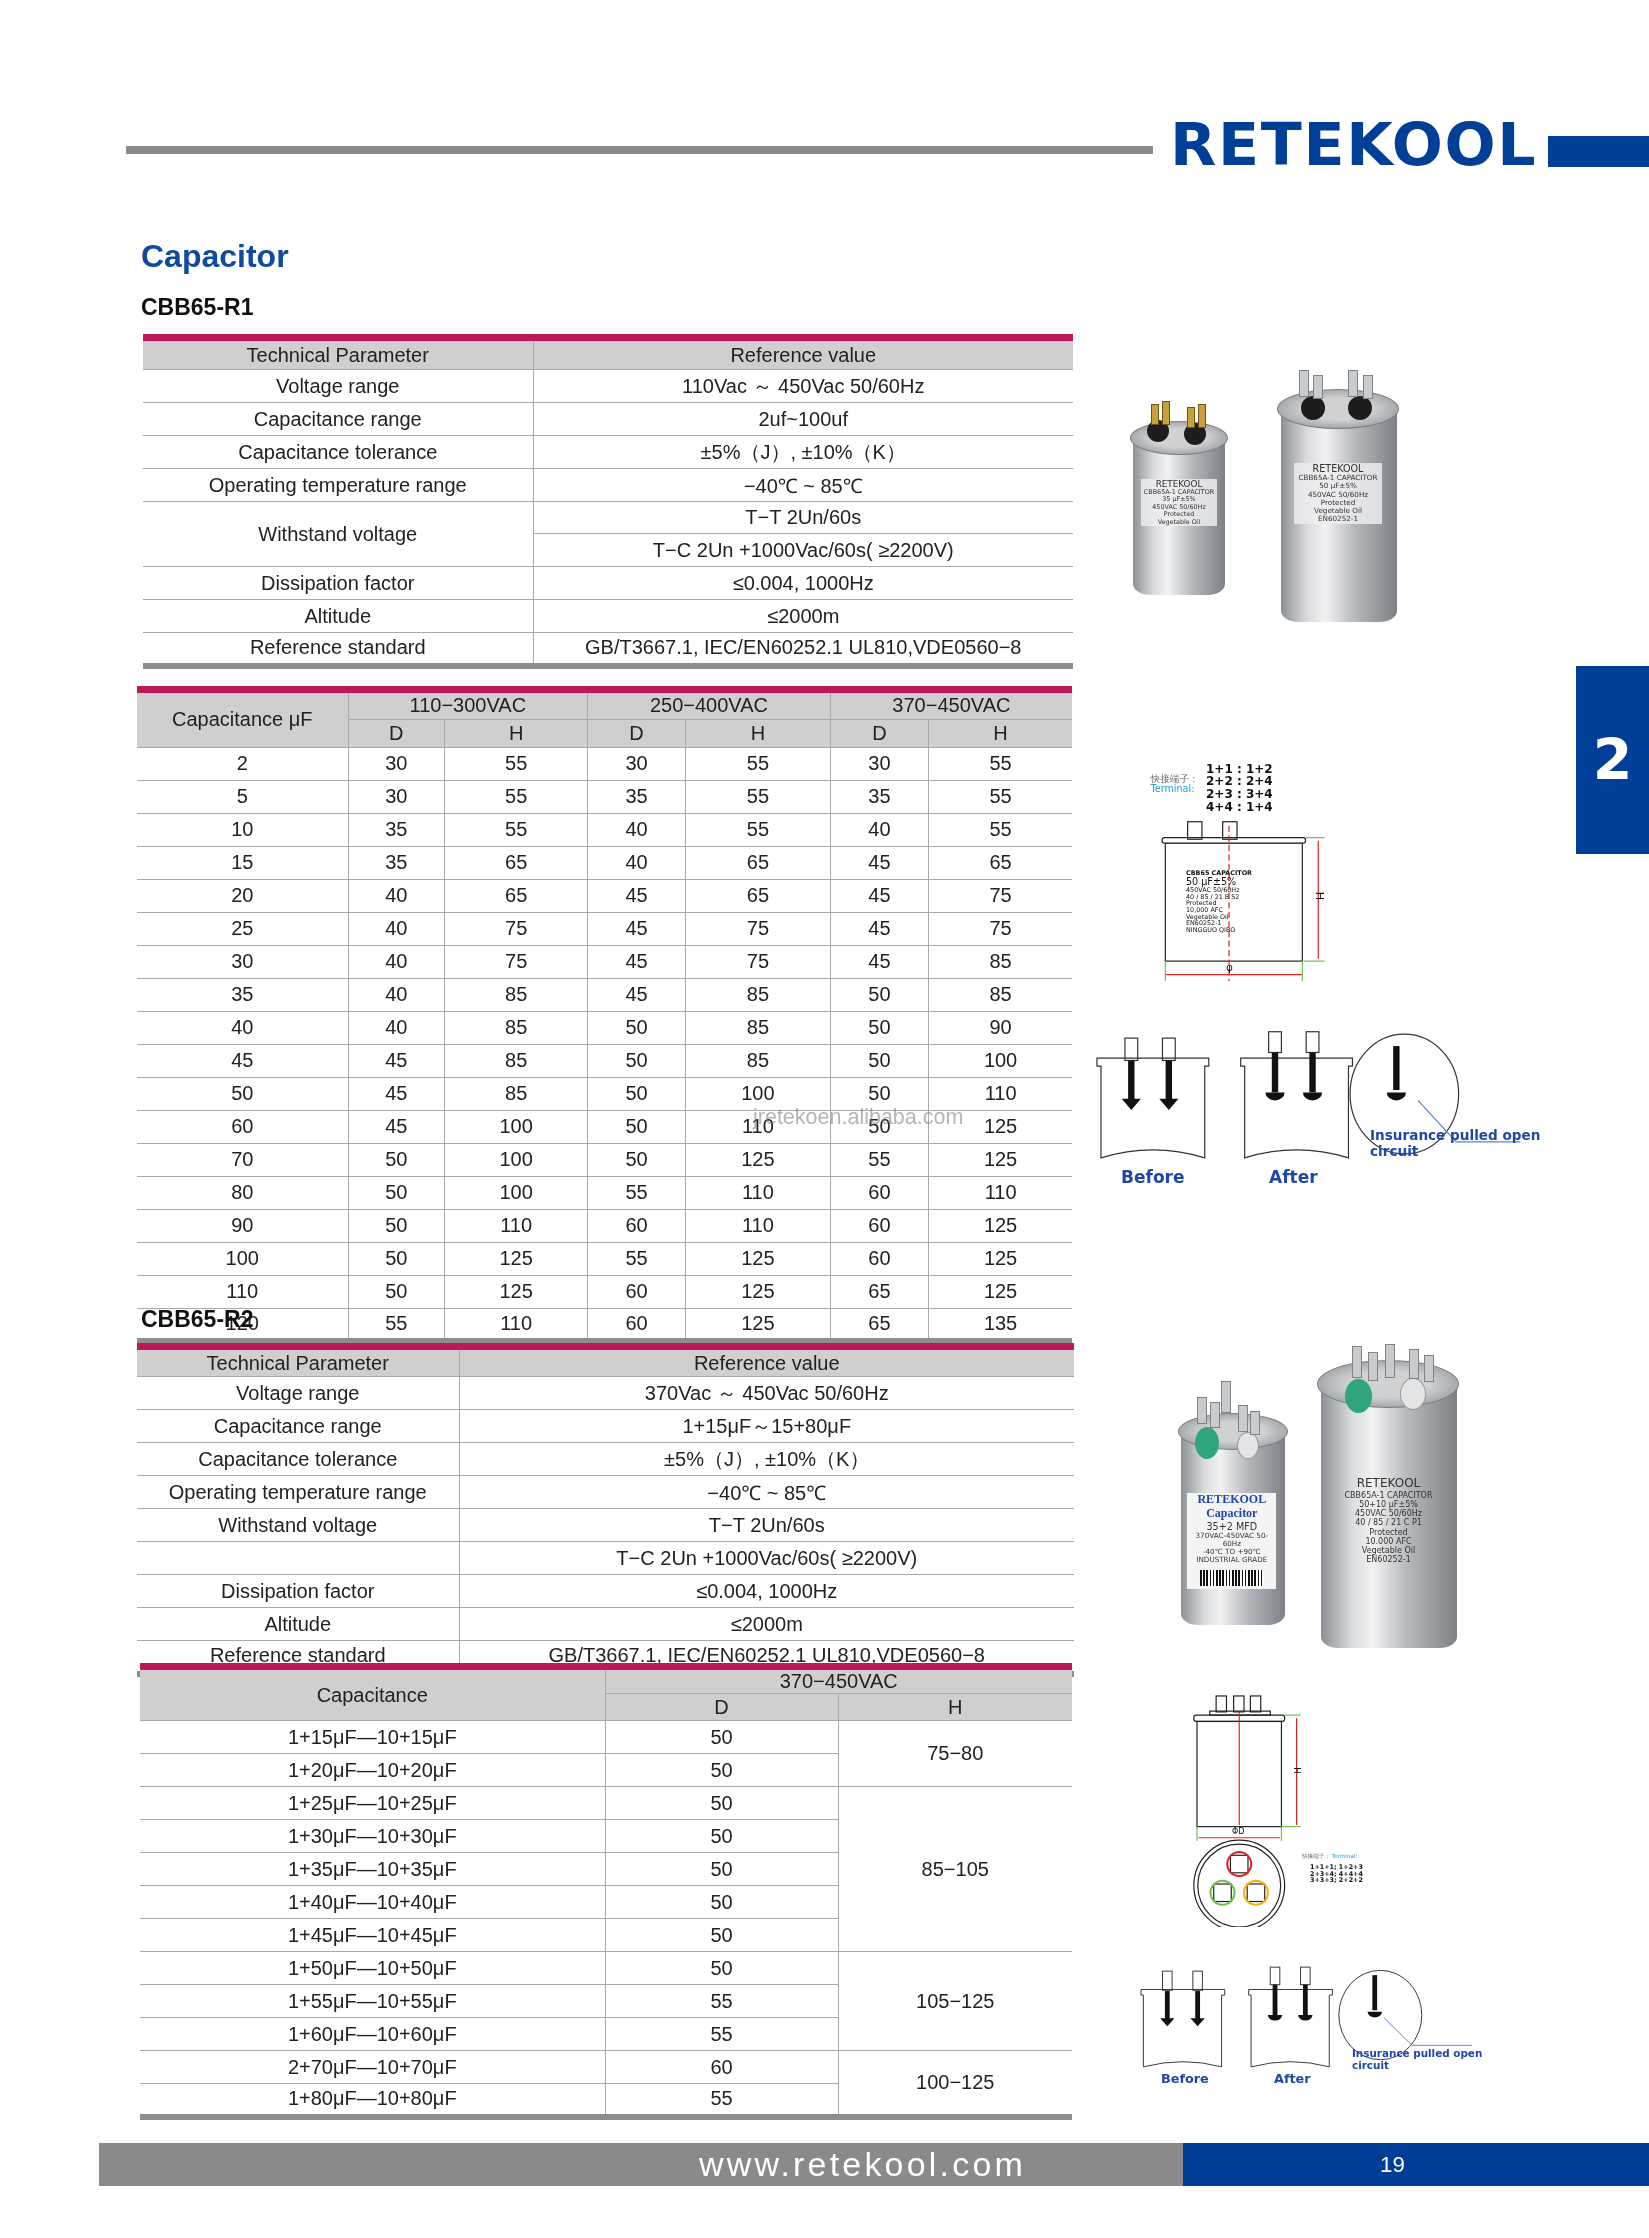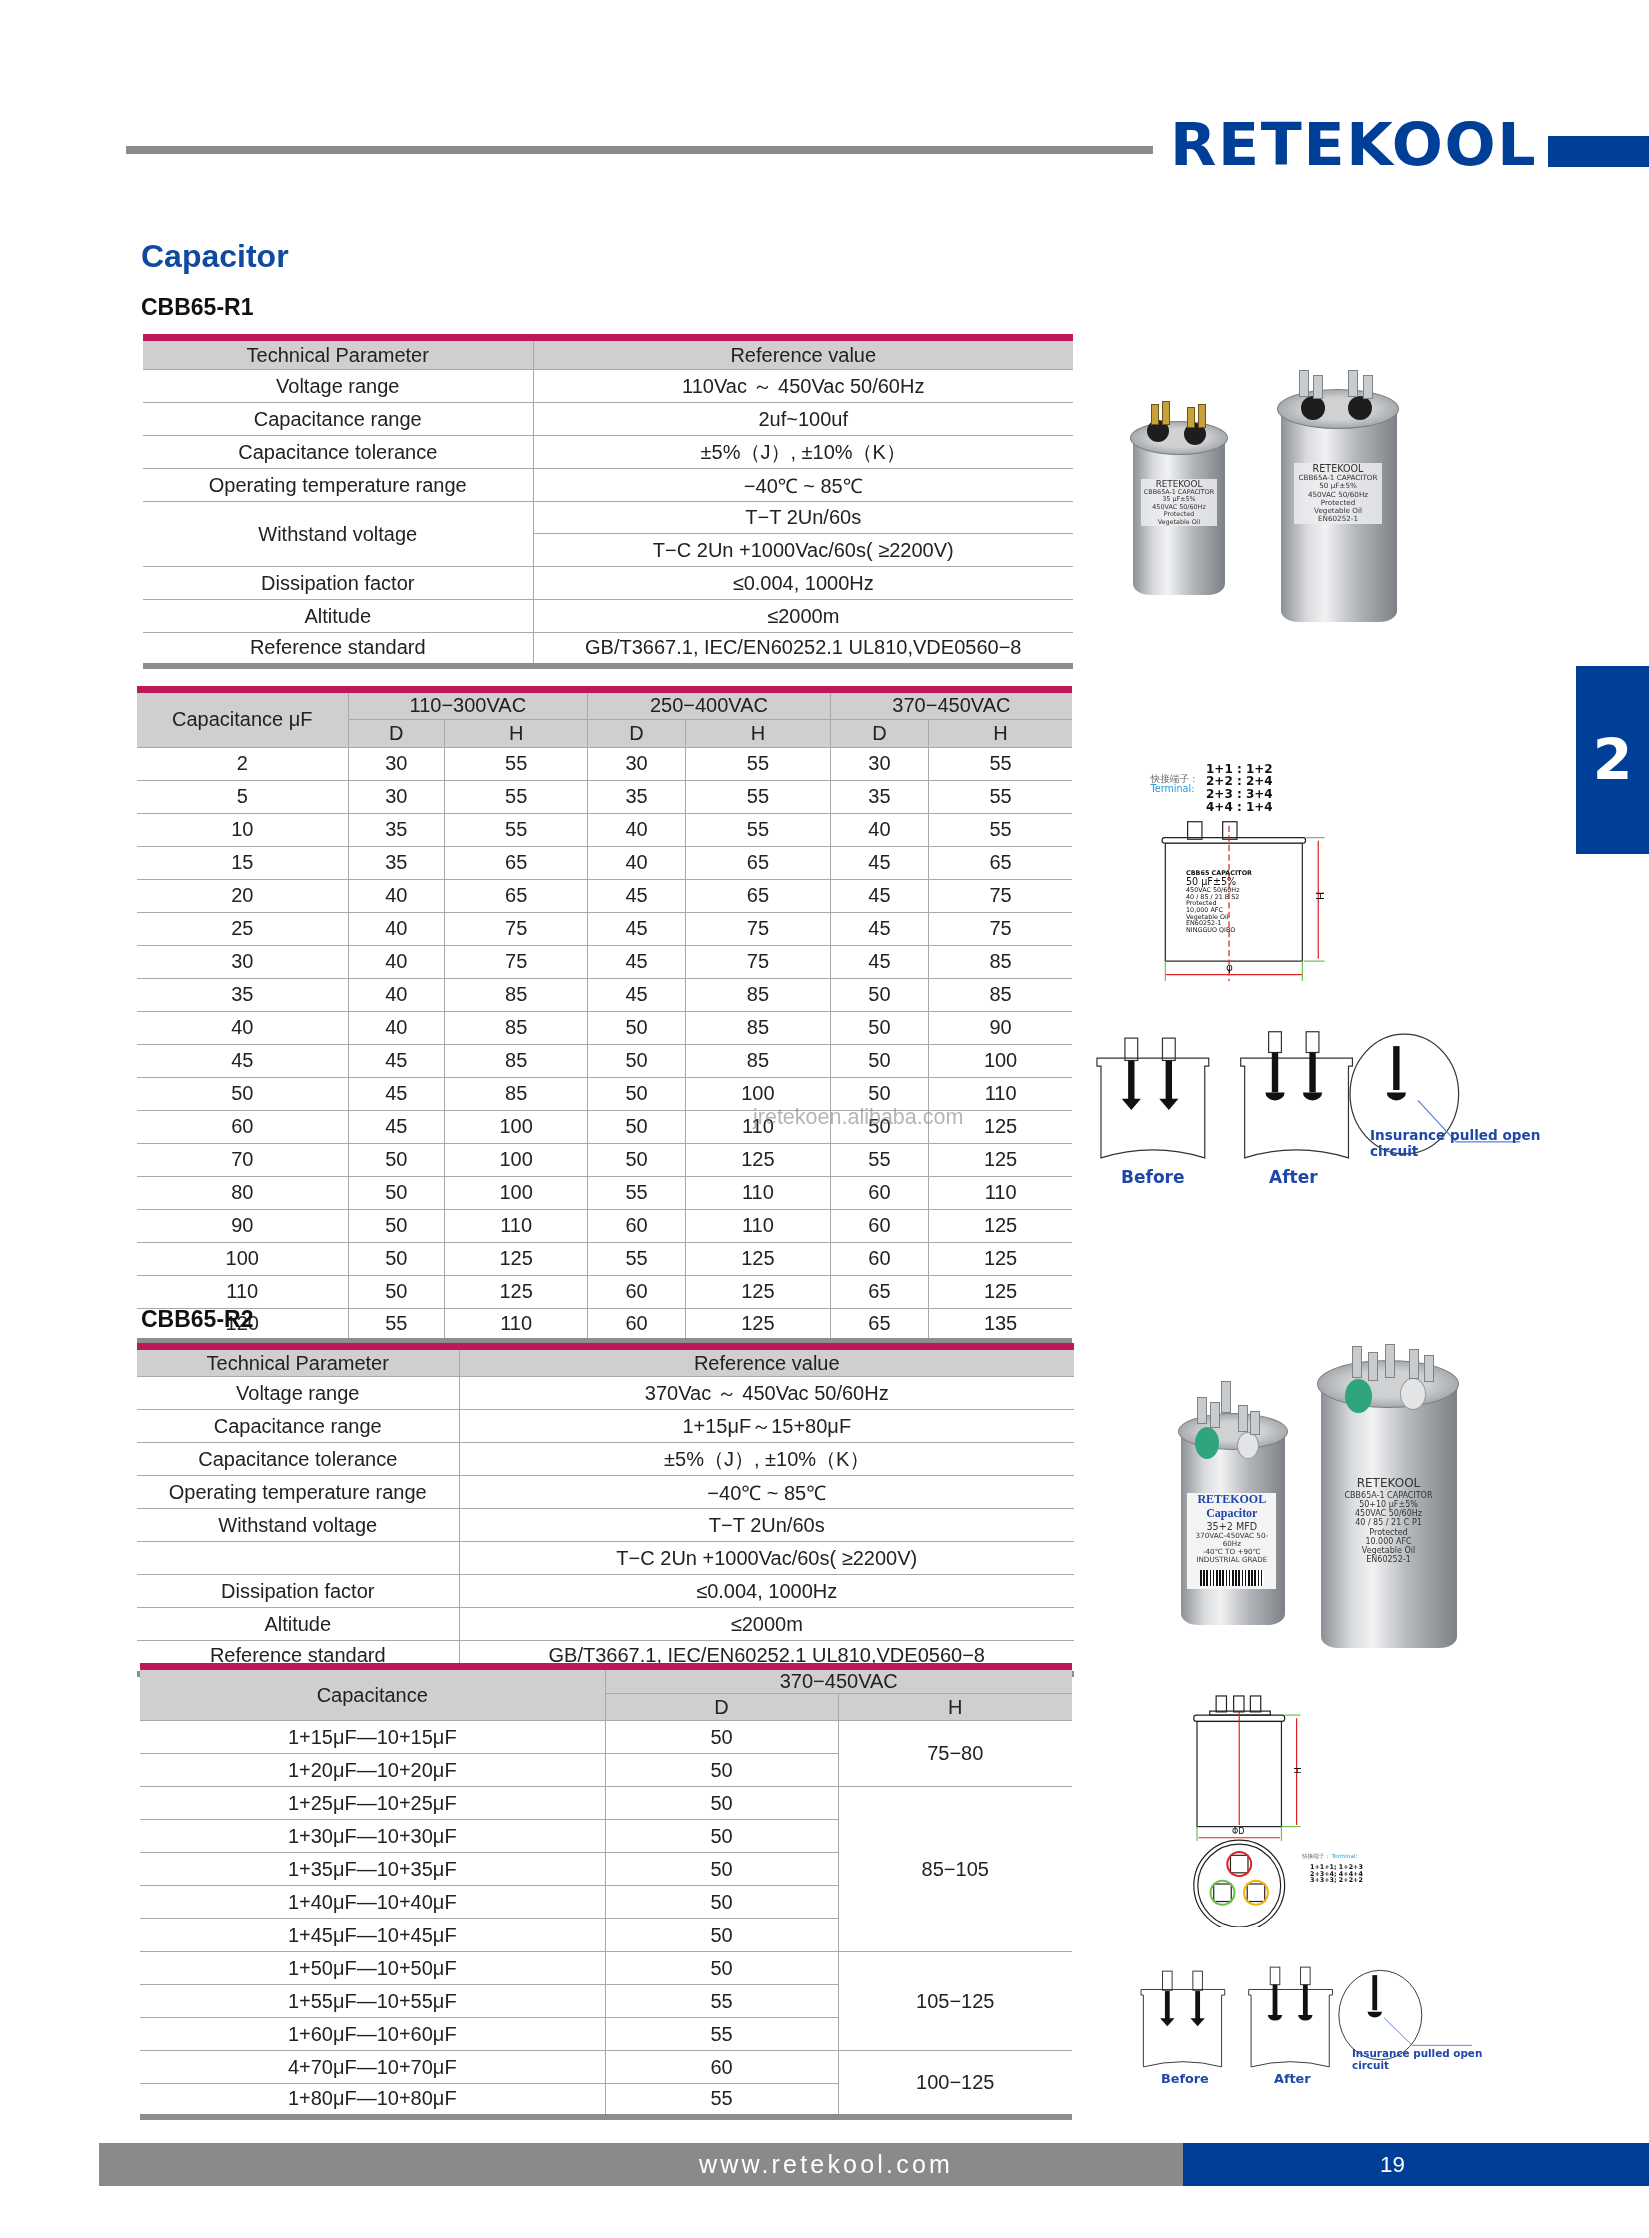--- a/index.html
+++ b/index.html
@@ -20,21 +20,21 @@
   table th { background: #cfcfcf; }
   .vline { border-right: 1.6px solid #a9a9a9; }
   .top-bar { border-top: 7px solid #be185d; }
   .bot-bar { border-bottom: 6.4px solid #8d8d8d !important; }
 
   
   .side-tab { position: absolute; left: 1576px; top: 666px; width: 73px; height: 188px; background: #003f98; color: #fff; font-family: "DejaVu Sans", sans-serif; font-weight: bold; font-size: 57px; display: flex; align-items: center; justify-content: center; }
 
   
   .footer-grey { position: absolute; left: 99px; top: 2143px; width: 1084px; height: 43px; background: #8a8a8a; }
-  .footer-url { position: absolute; left: 99px; top: 2143px; width: 1084px; height: 43px; display: flex; align-items: center; justify-content: flex-start; padding-left: 600px; color: #fff; font-size: 25px; letter-spacing: 3.2px; }
+  .footer-url { position: absolute; left: 99px; top: 2143px; width: 1084px; height: 43px; display: flex; align-items: center; justify-content: flex-start; padding-left: 600px; color: #fff; font-size: 34px; letter-spacing: 3.2px; }
   .footer-blue { position: absolute; left: 1183px; top: 2143px; width: 467px; height: 43px; background: #003f98; color: #fff; font-size: 22.3px; display: flex; align-items: center; justify-content: center; padding-right: 48px; }
 
   
   .img-box { position: absolute; }
   .cap { position: absolute; border-radius: 17.6px / 11.2px; background: linear-gradient(90deg,#8c8f94 0%,#d8dadd 22%,#f1f2f3 38%,#b3b6ba 65%,#7d8085 100%); }
   .cap-top { position: absolute; border-radius: 50%; background: radial-gradient(ellipse at center,#cfd1d3 40%,#8f9295 90%); border: 1.6px solid #7a7d81; }
   .label { position: absolute; background: rgba(235,236,238,0.85); font-family: "DejaVu Sans", sans-serif; color: #333; text-align: center; line-height: 1.15; }
   .term { position: absolute; background: #c9a13a; border: 0.8px solid #6b5416; }
   .term.silver { background: #c9ccce; border-color: #7e8284; }
   .base { position: absolute; border-radius: 50%; background: #1d1d1d; }
@@ -385,21 +385,21 @@
       </tr>
       <tr style="height: 33px;">
         <td class="vline">1+55μF—10+55μF</td>
         <td class="vline">55</td>
       </tr>
       <tr style="height: 33px;">
         <td class="vline">1+60μF—10+60μF</td>
         <td class="vline">55</td>
       </tr>
       <tr style="height: 33px;">
-        <td class="vline">4+70μF—10+70μF</td>
+        <td class="vline">2+70μF—10+70μF</td>
         <td class="vline">60</td>
         <td rowspan="2" class="bot-bar">100−125</td>
       </tr>
       <tr style="height: 33px;">
         <td class="vline bot-bar">1+80μF—10+80μF</td>
         <td class="vline bot-bar">55</td>
       </tr>
     </tbody>
 </table>
 

